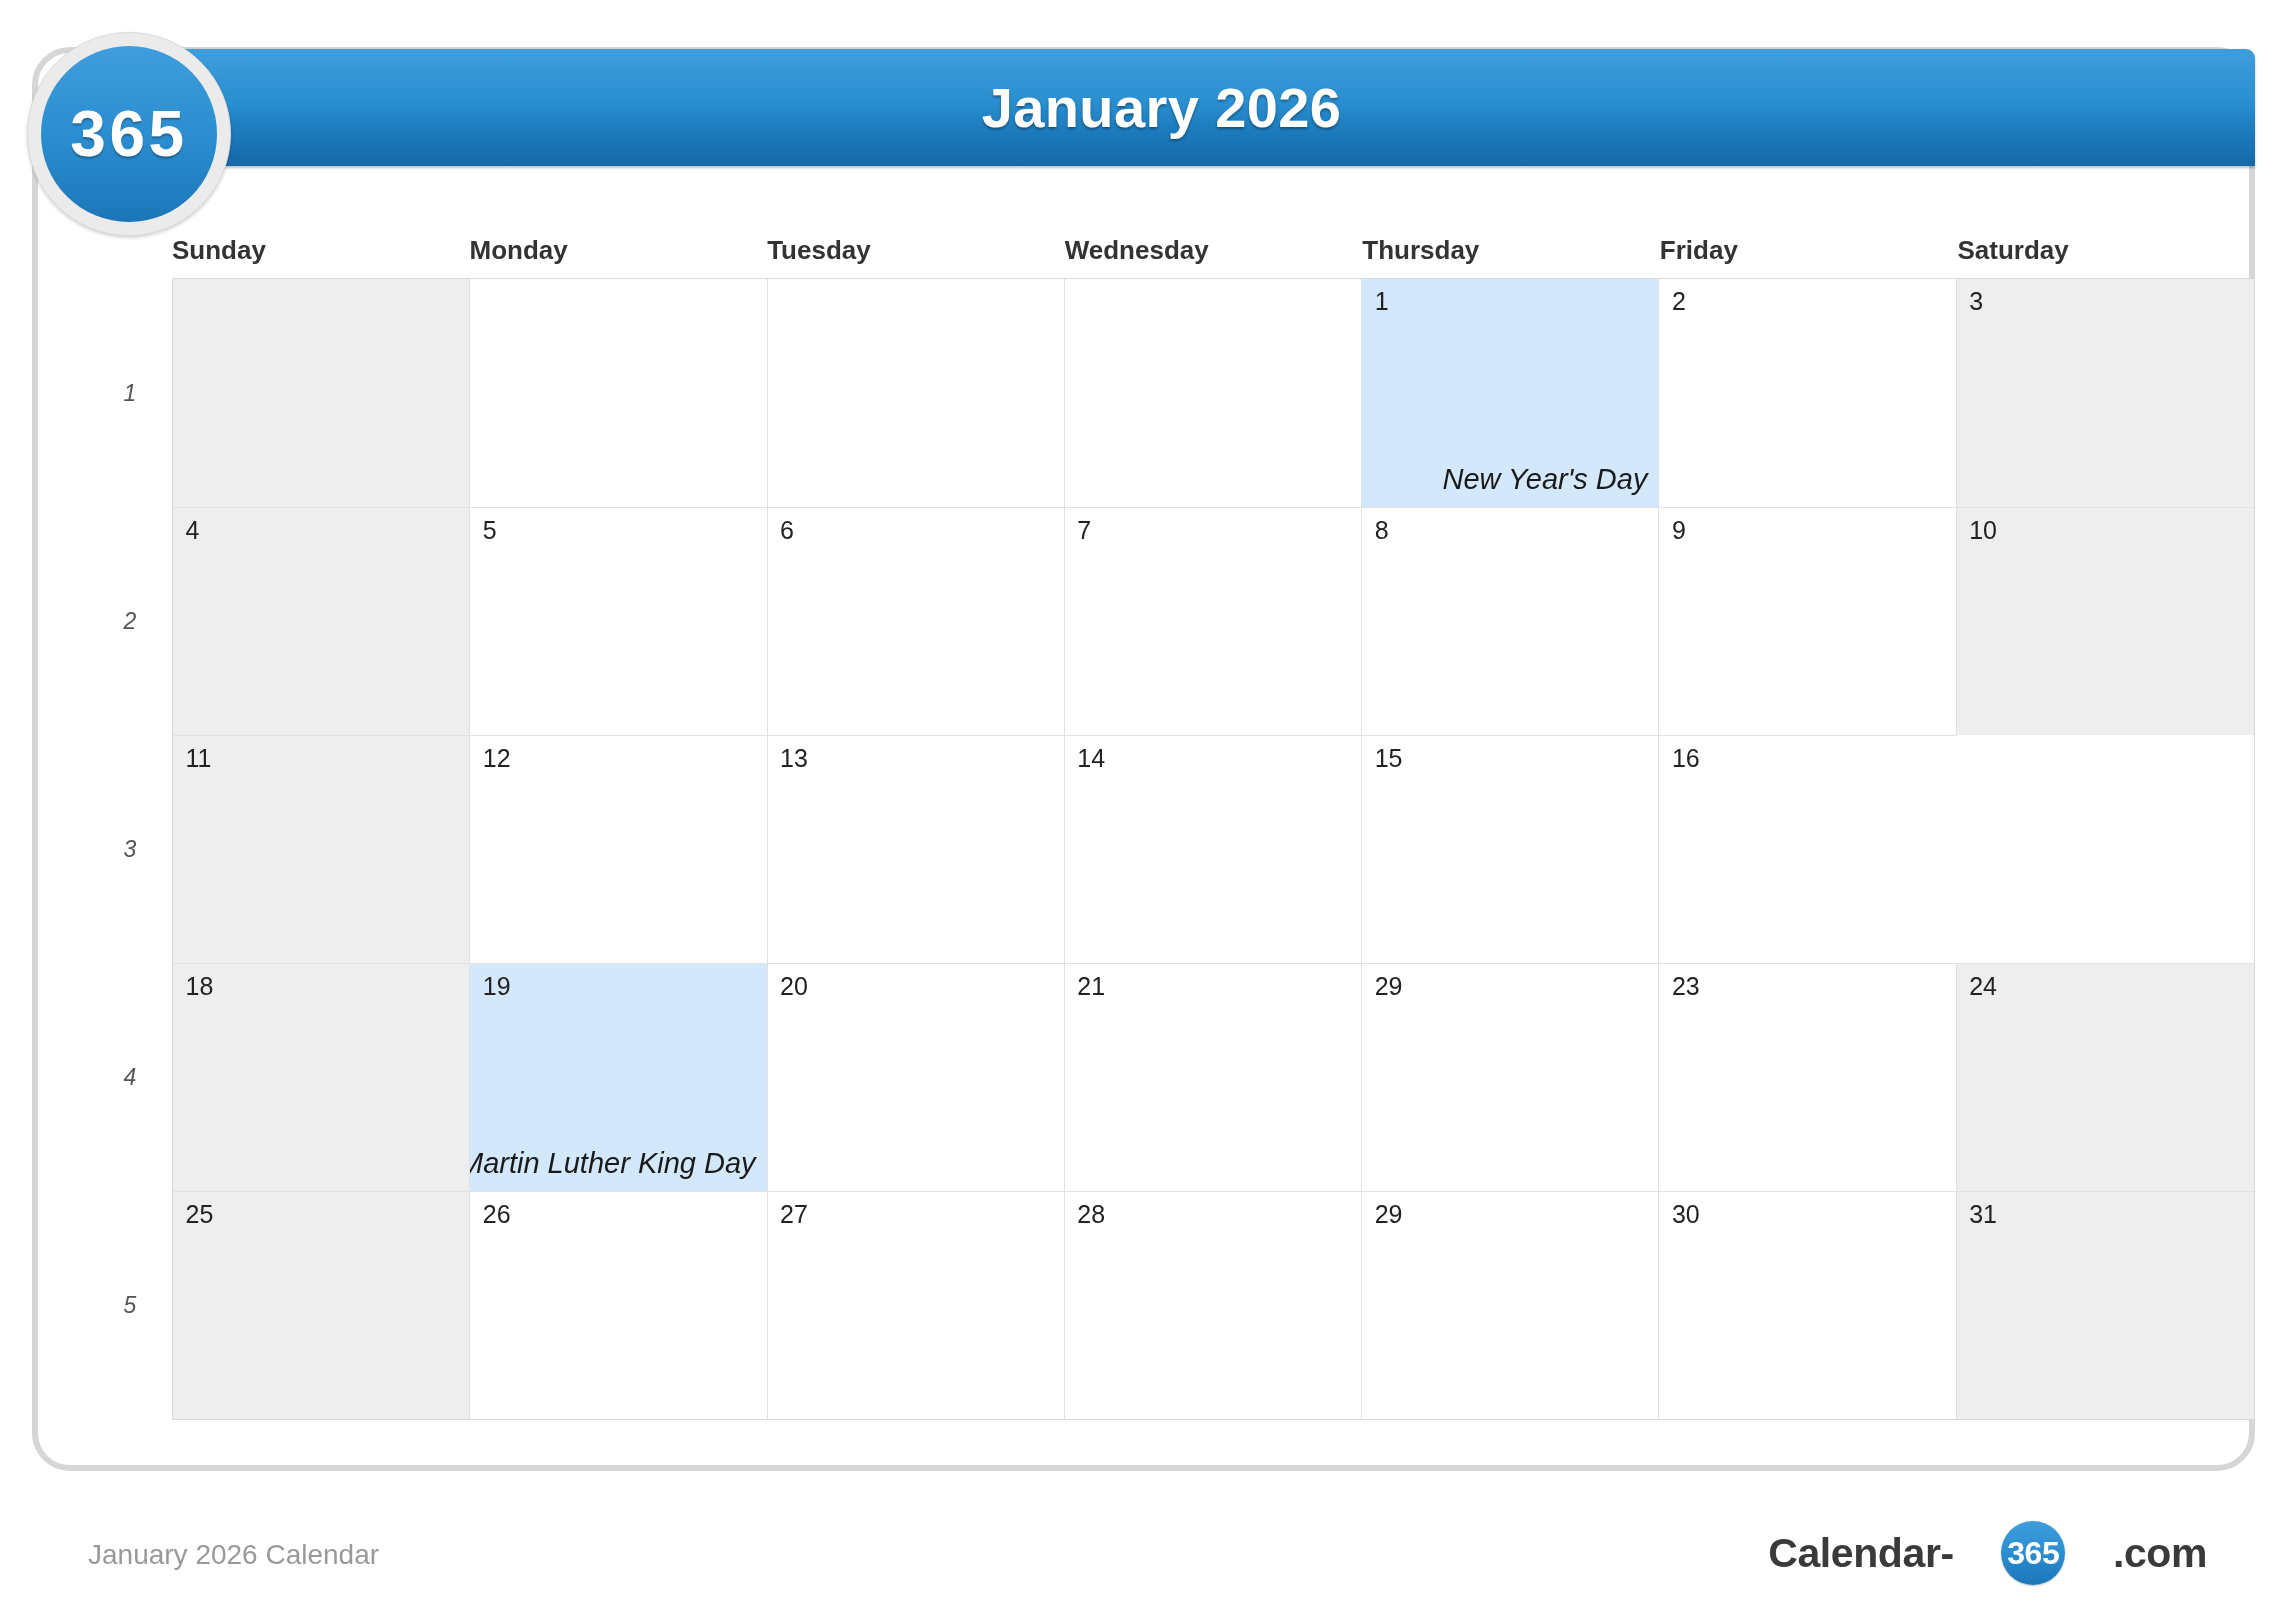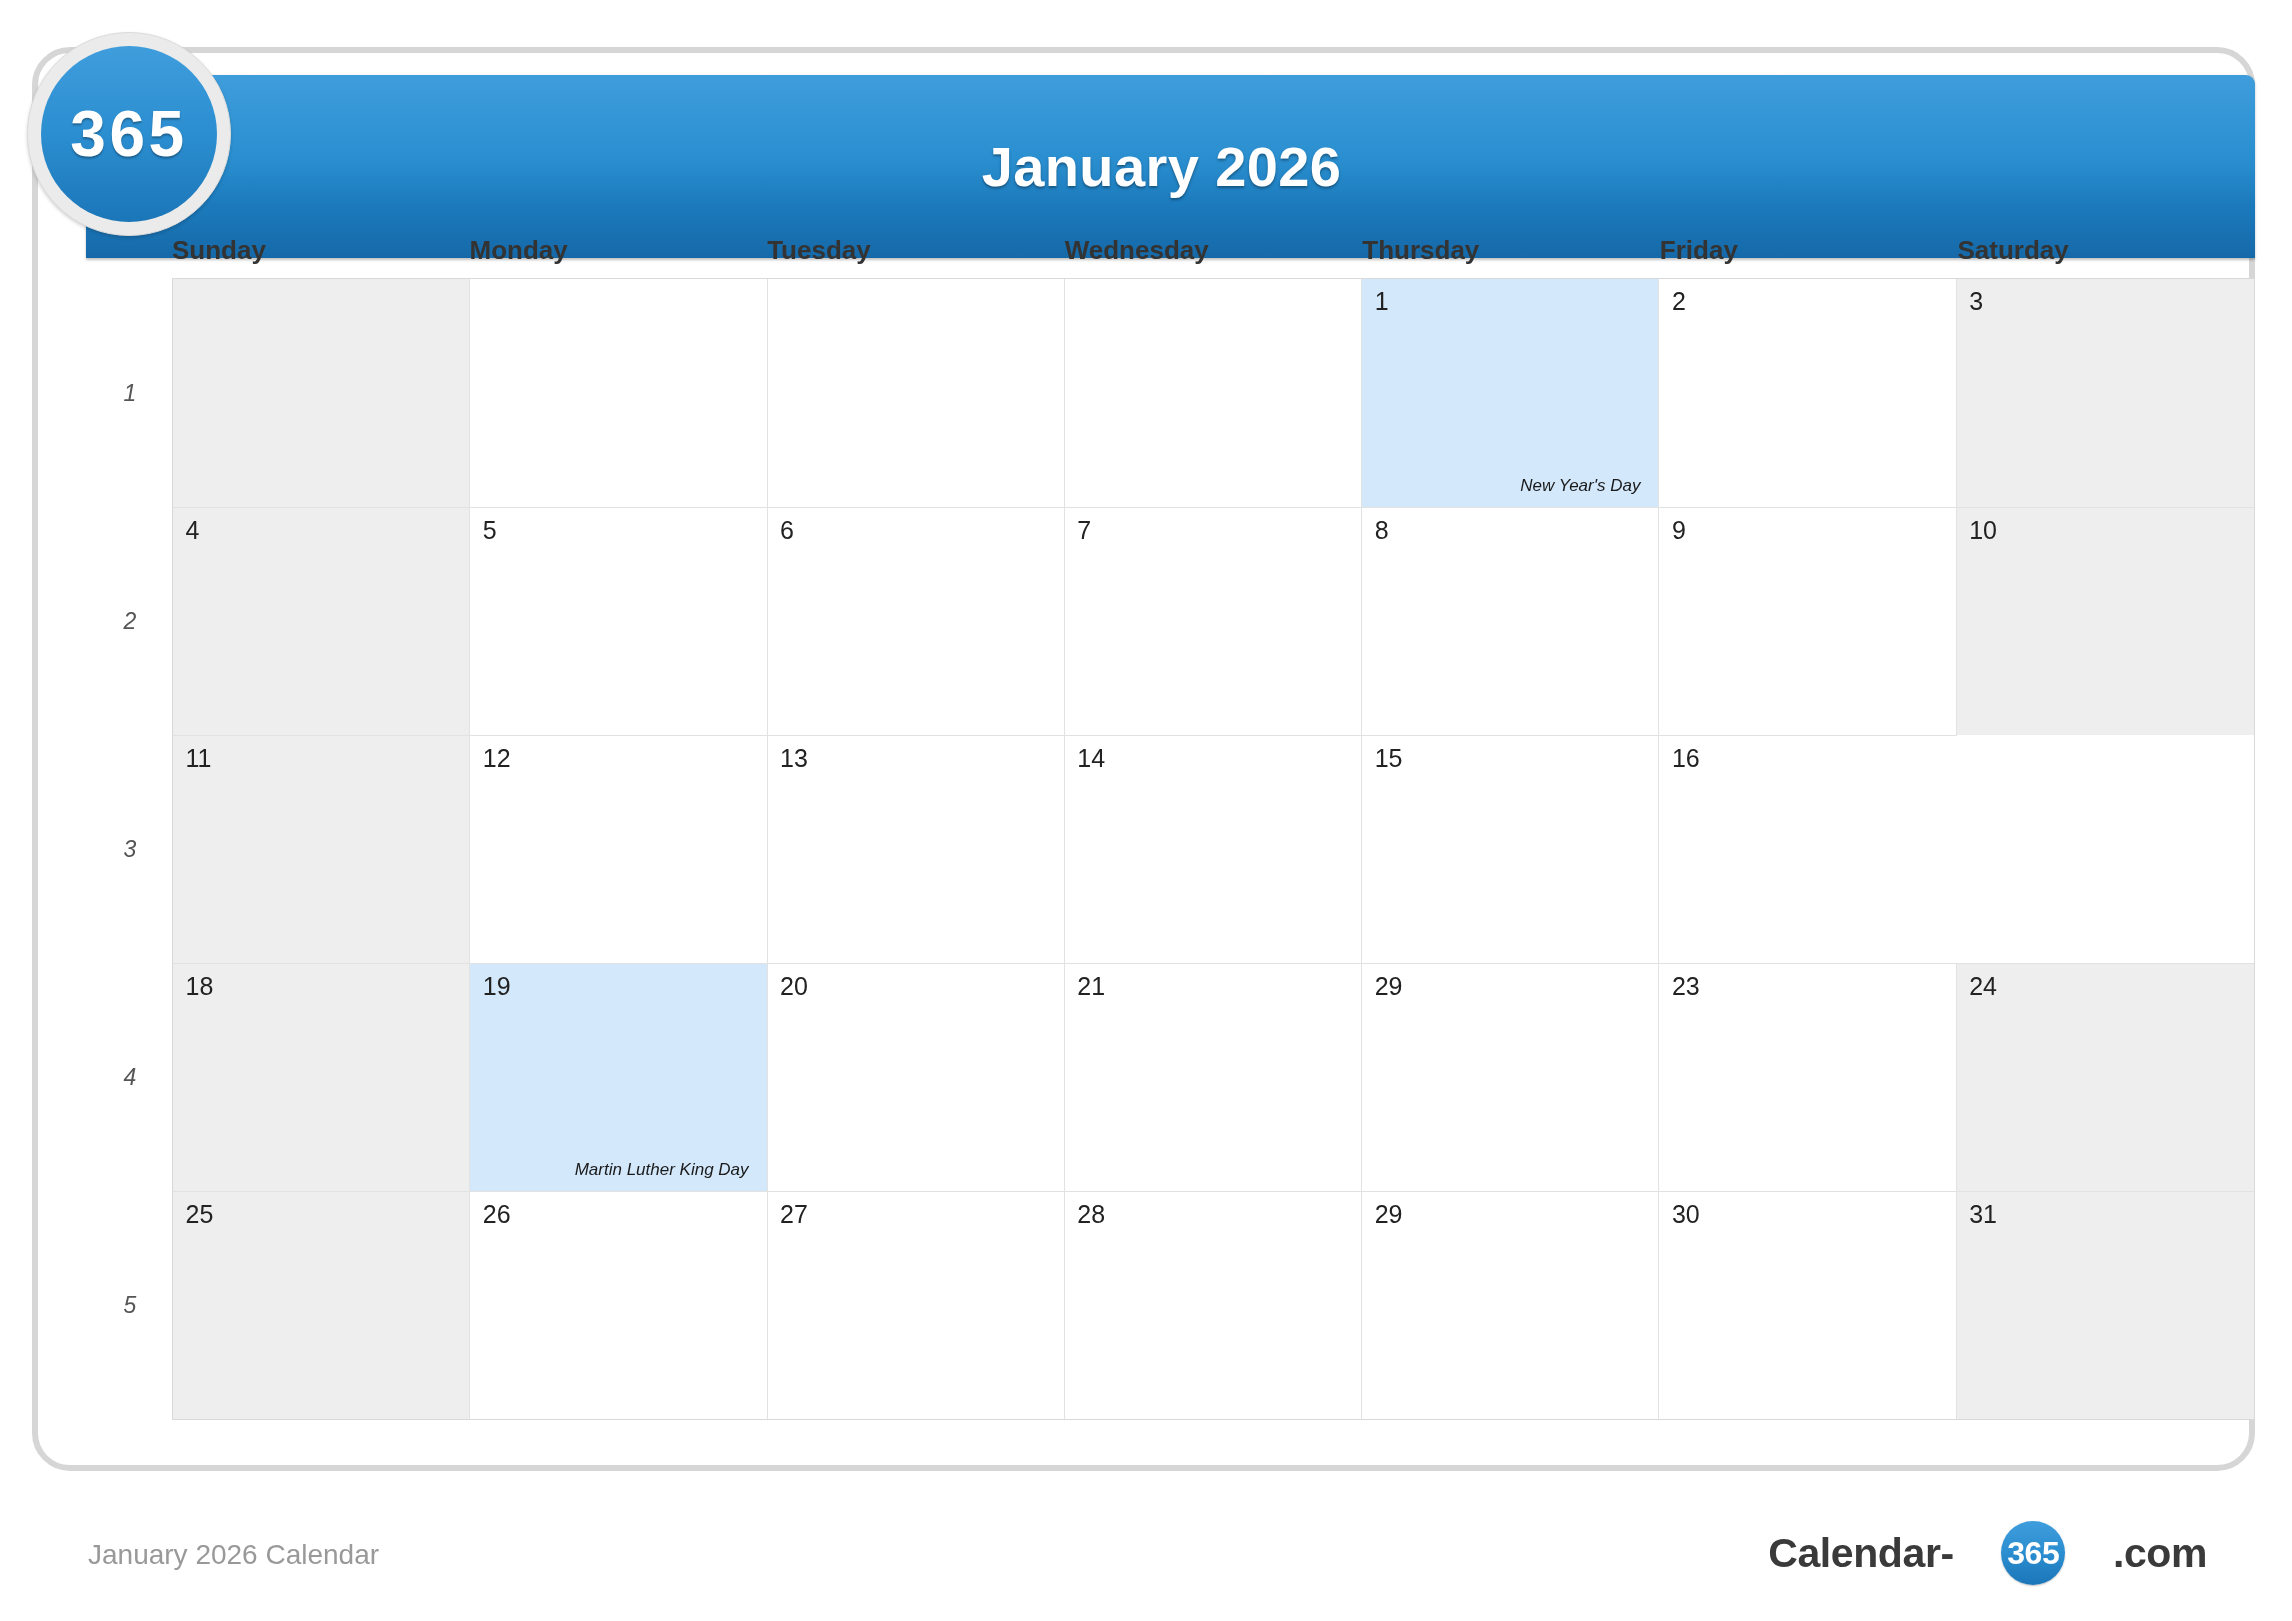--- a/index.html
+++ b/index.html
@@ -28,23 +28,23 @@
     height: 1424px;
     border: 6.3px solid #d6d6d6;
     border-radius: 38px;
     background: #ffffff;
   }
 
   
   .header-bar {
     position: absolute;
     left: 86px;
-    top: 75px;
+    top: 49px;
     width: 2169px;
-    height: 183px;
+    height: 117px;
     border-radius: 9px 9px 0 0;
     background: linear-gradient(to bottom, #3f9ddc 0%, #2a8fd0 45%, #1c7bbd 70%, #1669a8 100%);
     box-shadow: 0 1.8px 2.7px rgba(0,0,0,0.25);
     display: flex;
     align-items: center;
     justify-content: center;
   }
 
   .header-title {
     color: #ffffff;
@@ -170,23 +170,23 @@
   .day-cell.holiday { background: #d4e8fb; }
 
   .day-num {
     font-size: 25px;
     color: #222222;
     line-height: 1.1;
   }
 
   .day-event {
     position: absolute;
-    right: 18px;
+    right: 11px;
     bottom: 10.7px;
-    font-size: 17px;
+    font-size: 29px;
     font-style: italic;
     color: #1a1a1a;
     white-space: nowrap;
   }
 
   
   .footer-left {
     position: absolute;
     left: 88px;
     top: 1539px;

